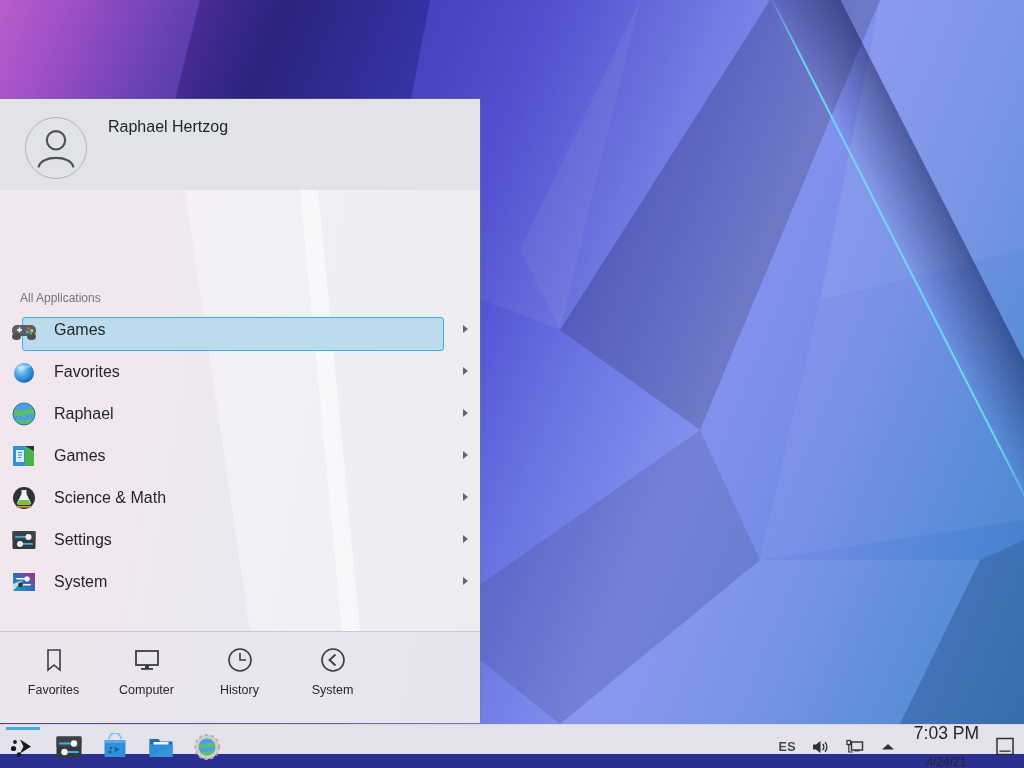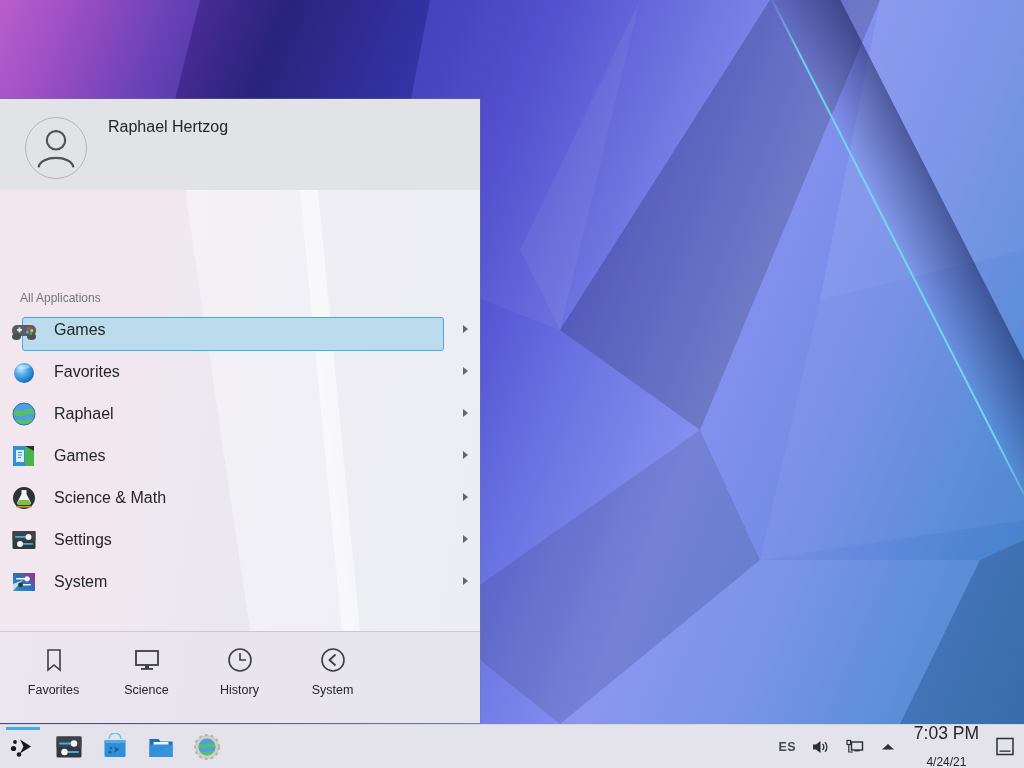--- a/index.html
+++ b/index.html
@@ -68,21 +68,21 @@
                background:linear-gradient(100deg,#ece6ee,#e6e5ee);border-top:1px solid #c9c9ce;}
   .tabs{position:absolute;left:7px;top:0;width:473px;height:92px;display:flex;}
   .tab{position:relative;width:93px;height:92px;display:flex;flex-direction:column;
        align-items:center;justify-content:flex-start;}
   .tab-indicator{position:absolute;left:3px;top:-1px;width:87px;height:4px;background:#3daee9;display:none;}
   .tab.active .tab-indicator{display:block;}
   .tab-icon{margin-top:13px;width:30px;height:30px;}
   .tab-label{margin-top:8px;font-size:12.5px;color:#232629;}
 
   
-  .panel{position:absolute;left:0;top:724px;width:1024px;height:44px;background:#e4e2ea;
+  .panel{position:absolute;left:0;top:724px;width:1024px;height:30px;background:#e4e2ea;
          border-top:1px solid #d6d4dd;box-sizing:border-box;}
   .launchers{position:absolute;left:0;top:0;height:44px;display:flex;align-items:center;}
   .launcher{position:relative;width:46px;height:43px;display:flex;align-items:center;justify-content:center;}
   .launcher-indicator{position:absolute;left:6px;top:1px;width:34px;height:3px;background:#3daee9;display:none;}
   .launcher.active .launcher-indicator{display:block;}
   .launcher-icon{width:28px;height:28px;}
 
   .tray{position:absolute;right:6px;top:0;height:43px;display:flex;align-items:center;}
   .tray-item{display:flex;align-items:center;justify-content:center;height:43px;padding:0 7px;}
   .kbd-layout{font-size:12.5px;font-weight:bold;color:#3f4a55;letter-spacing:.3px;}
@@ -283,21 +283,21 @@
 
         <div class="tab">
 
           <span class="tab-icon">
             <svg viewBox="0 0 30 30" width="30" height="30">
               <rect x="4" y="6" width="22" height="14" fill="none" stroke="#3a3f44" stroke-width="1.8"></rect>
               <rect x="13" y="20" width="4" height="3" fill="#3a3f44"></rect>
               <rect x="9" y="23" width="12" height="1.8" fill="#3a3f44"></rect>
             </svg>
           </span>
-          <span class="tab-label">Science</span>
+          <span class="tab-label">Computer</span>
         </div>
 
         <div class="tab">
 
           <span class="tab-icon">
             <svg viewBox="0 0 30 30" width="30" height="30">
               <circle cx="15" cy="15" r="11" fill="none" stroke="#3a3f44" stroke-width="1.6"></circle>
               <path d="M15 8 V15 H21" fill="none" stroke="#3a3f44" stroke-width="1.6"></path>
             </svg>
           </span>

